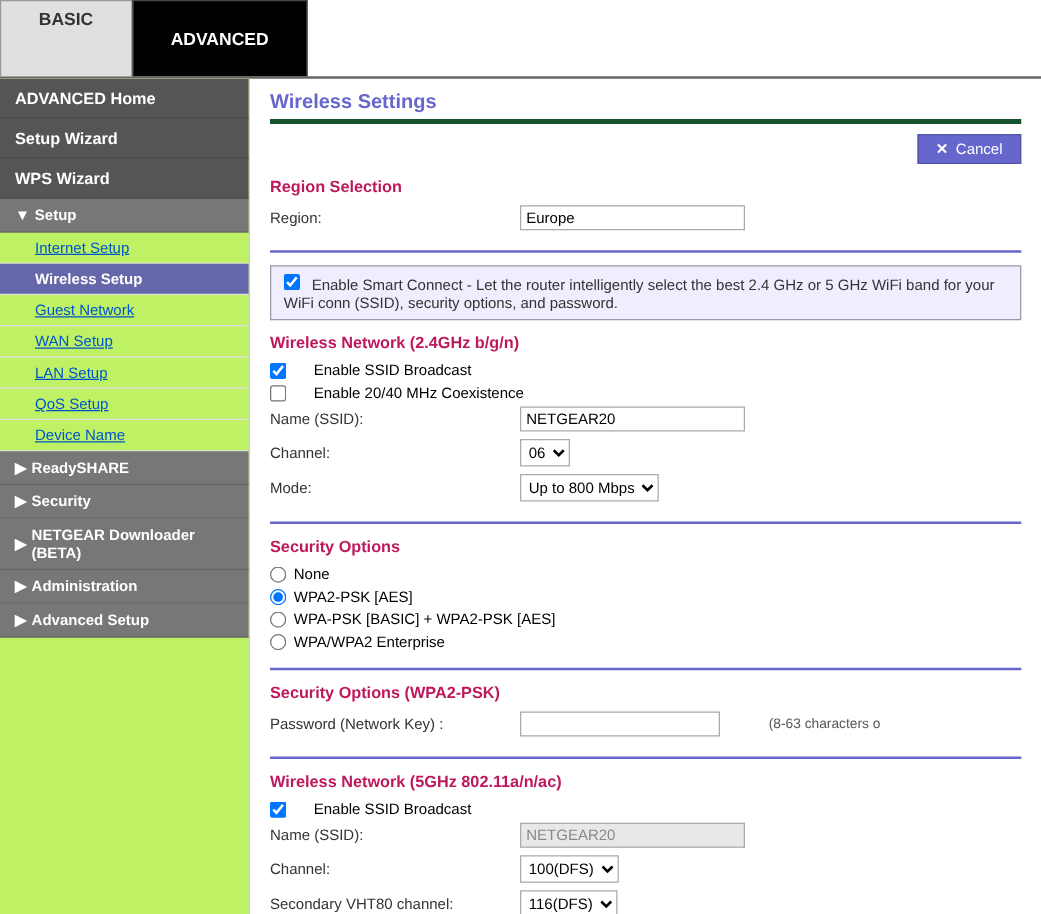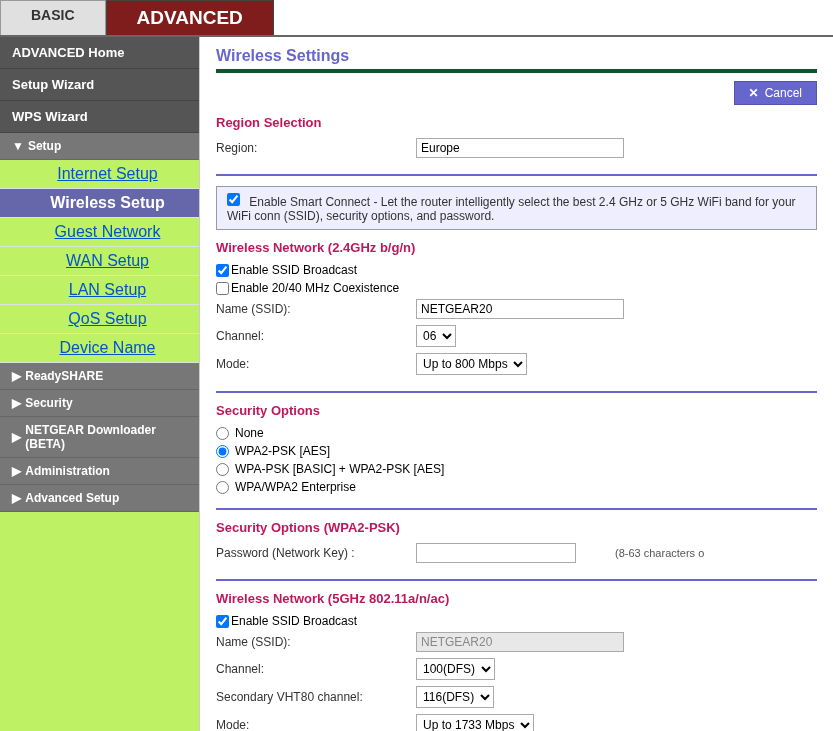--- a/index.html
+++ b/index.html
@@ -11,26 +11,26 @@
       background: #e0e0e0;
       border: 1px solid #999;
       border-bottom: none;
       padding: 6px 30px;
       font-weight: bold;
       font-size: 14px;
       color: #333;
       cursor: pointer;
     }
     .tab-advanced {
-      background: #7f1d1d;
+      background: #000000;
       border: 1px solid #444;
       border-bottom: none;
-      padding: 6px 30px;
-      font-weight: bold;
-      font-size: 19px;
+      padding: 22px 30px;
+      font-weight: bold;
+      font-size: 14px;
       color: #fff;
       cursor: pointer;
     }
 
     
     .main-layout { display: flex; height: calc(731px - 34px); }
 
     
     .sidebar {
       width: 200px;
@@ -59,22 +59,21 @@
       display: flex;
       align-items: center;
       gap: 4px;
     }
     .sidebar-sub-item {
       padding: 5px 12px 5px 28px;
       color: #0055cc;
       cursor: pointer;
       border-bottom: 1px solid #e0e0e0;
       text-decoration: underline;
-      font-size: 16px;
-      text-align: center;
+      font-size: 12px;
     }
     .sidebar-sub-item.active {
       background: #6666aa;
       color: #fff;
       text-decoration: none;
       font-weight: bold;
     }
 
     
     .content { flex: 1; overflow-y: auto; padding: 0; }
@@ -111,24 +110,24 @@
     .form-row { display: flex; align-items: center; margin-bottom: 6px; }
     .form-label { width: 200px; color: #333; font-size: 12px; }
     .form-value { flex: 1; }
 
     input[type="text"], select {
       border: 1px solid #aaa;
       padding: 2px 4px;
       font-size: 12px;
       background: #fff;
     }
-    input[type="text"] { width: 208px; }
+    input[type="text"] { width: 180px; }
     select { padding: 2px; }
 
-    .checkbox-row { display: flex; align-items: center; gap: 2px; margin-bottom: 4px; }
+    .checkbox-row { display: flex; align-items: center; gap: 22px; margin-bottom: 4px; }
     .checkbox-row input[type="checkbox"] { margin: 0; }
 
     .radio-row { display: flex; align-items: center; gap: 6px; margin-bottom: 4px; }
     .radio-row input[type="radio"] { margin: 0; }
 
     .smart-connect-row {
       background: #eef;
       border: 1px solid #99a;
       padding: 6px 10px;
       margin-bottom: 10px;

